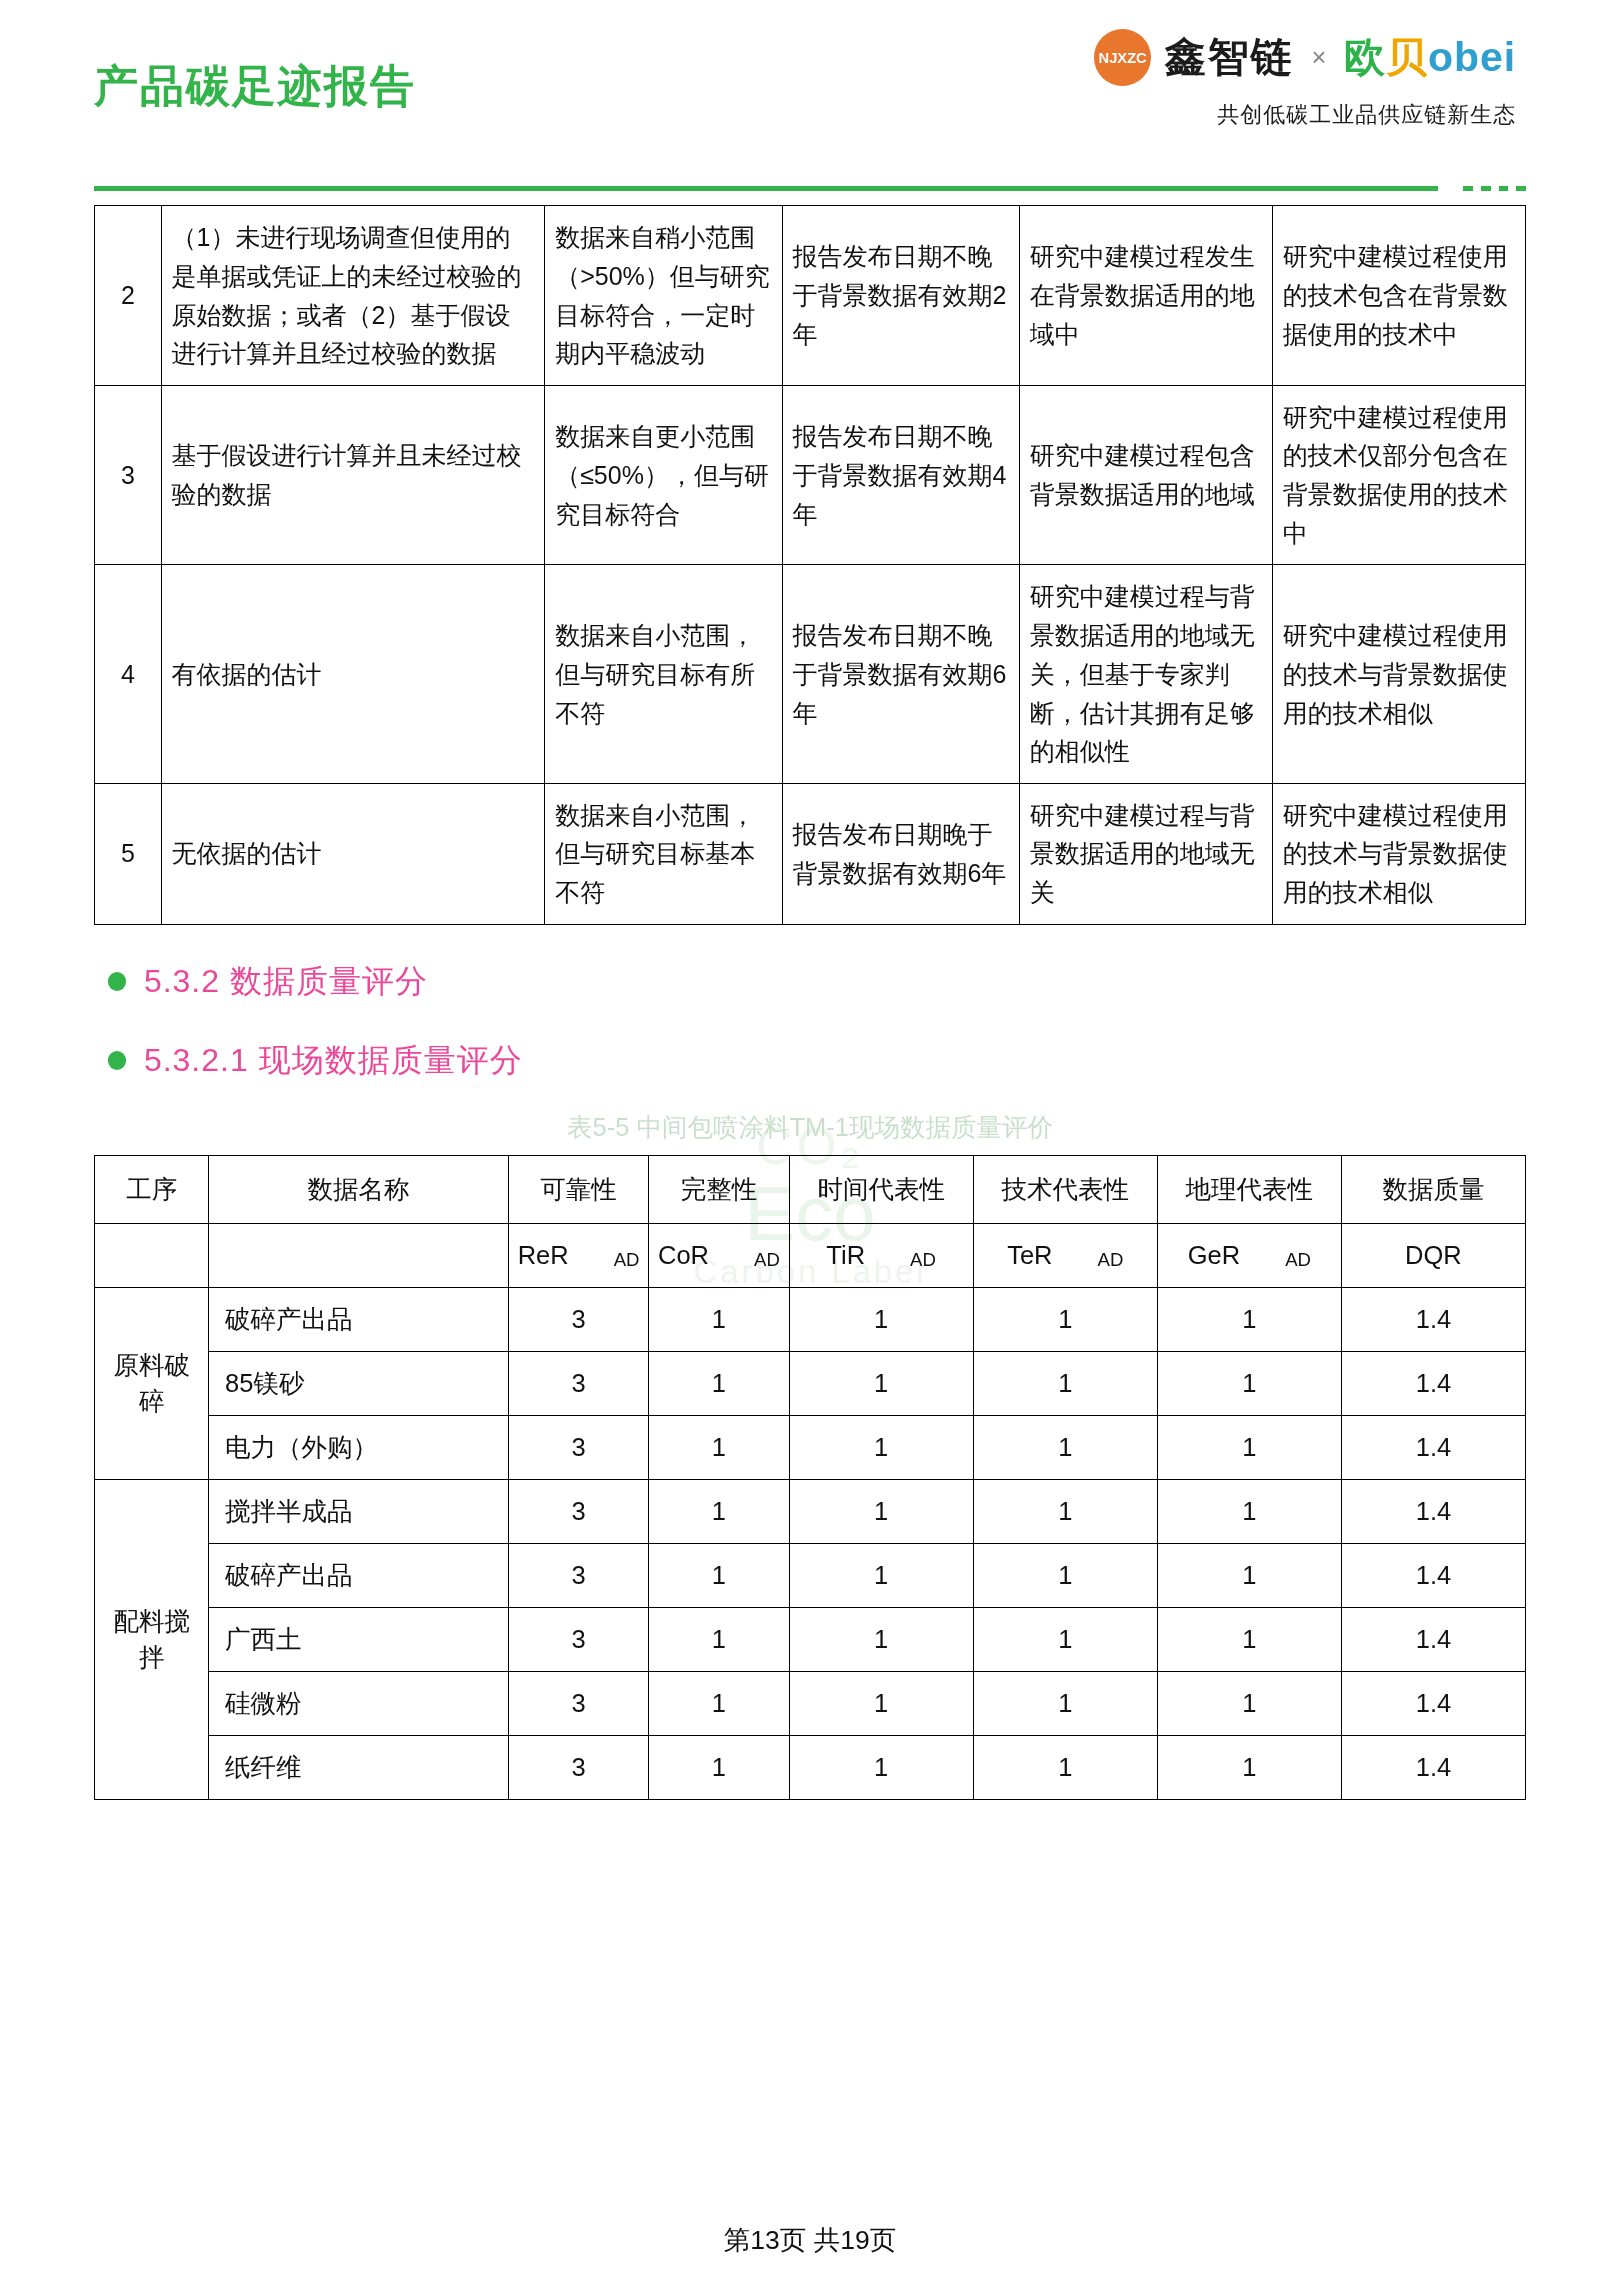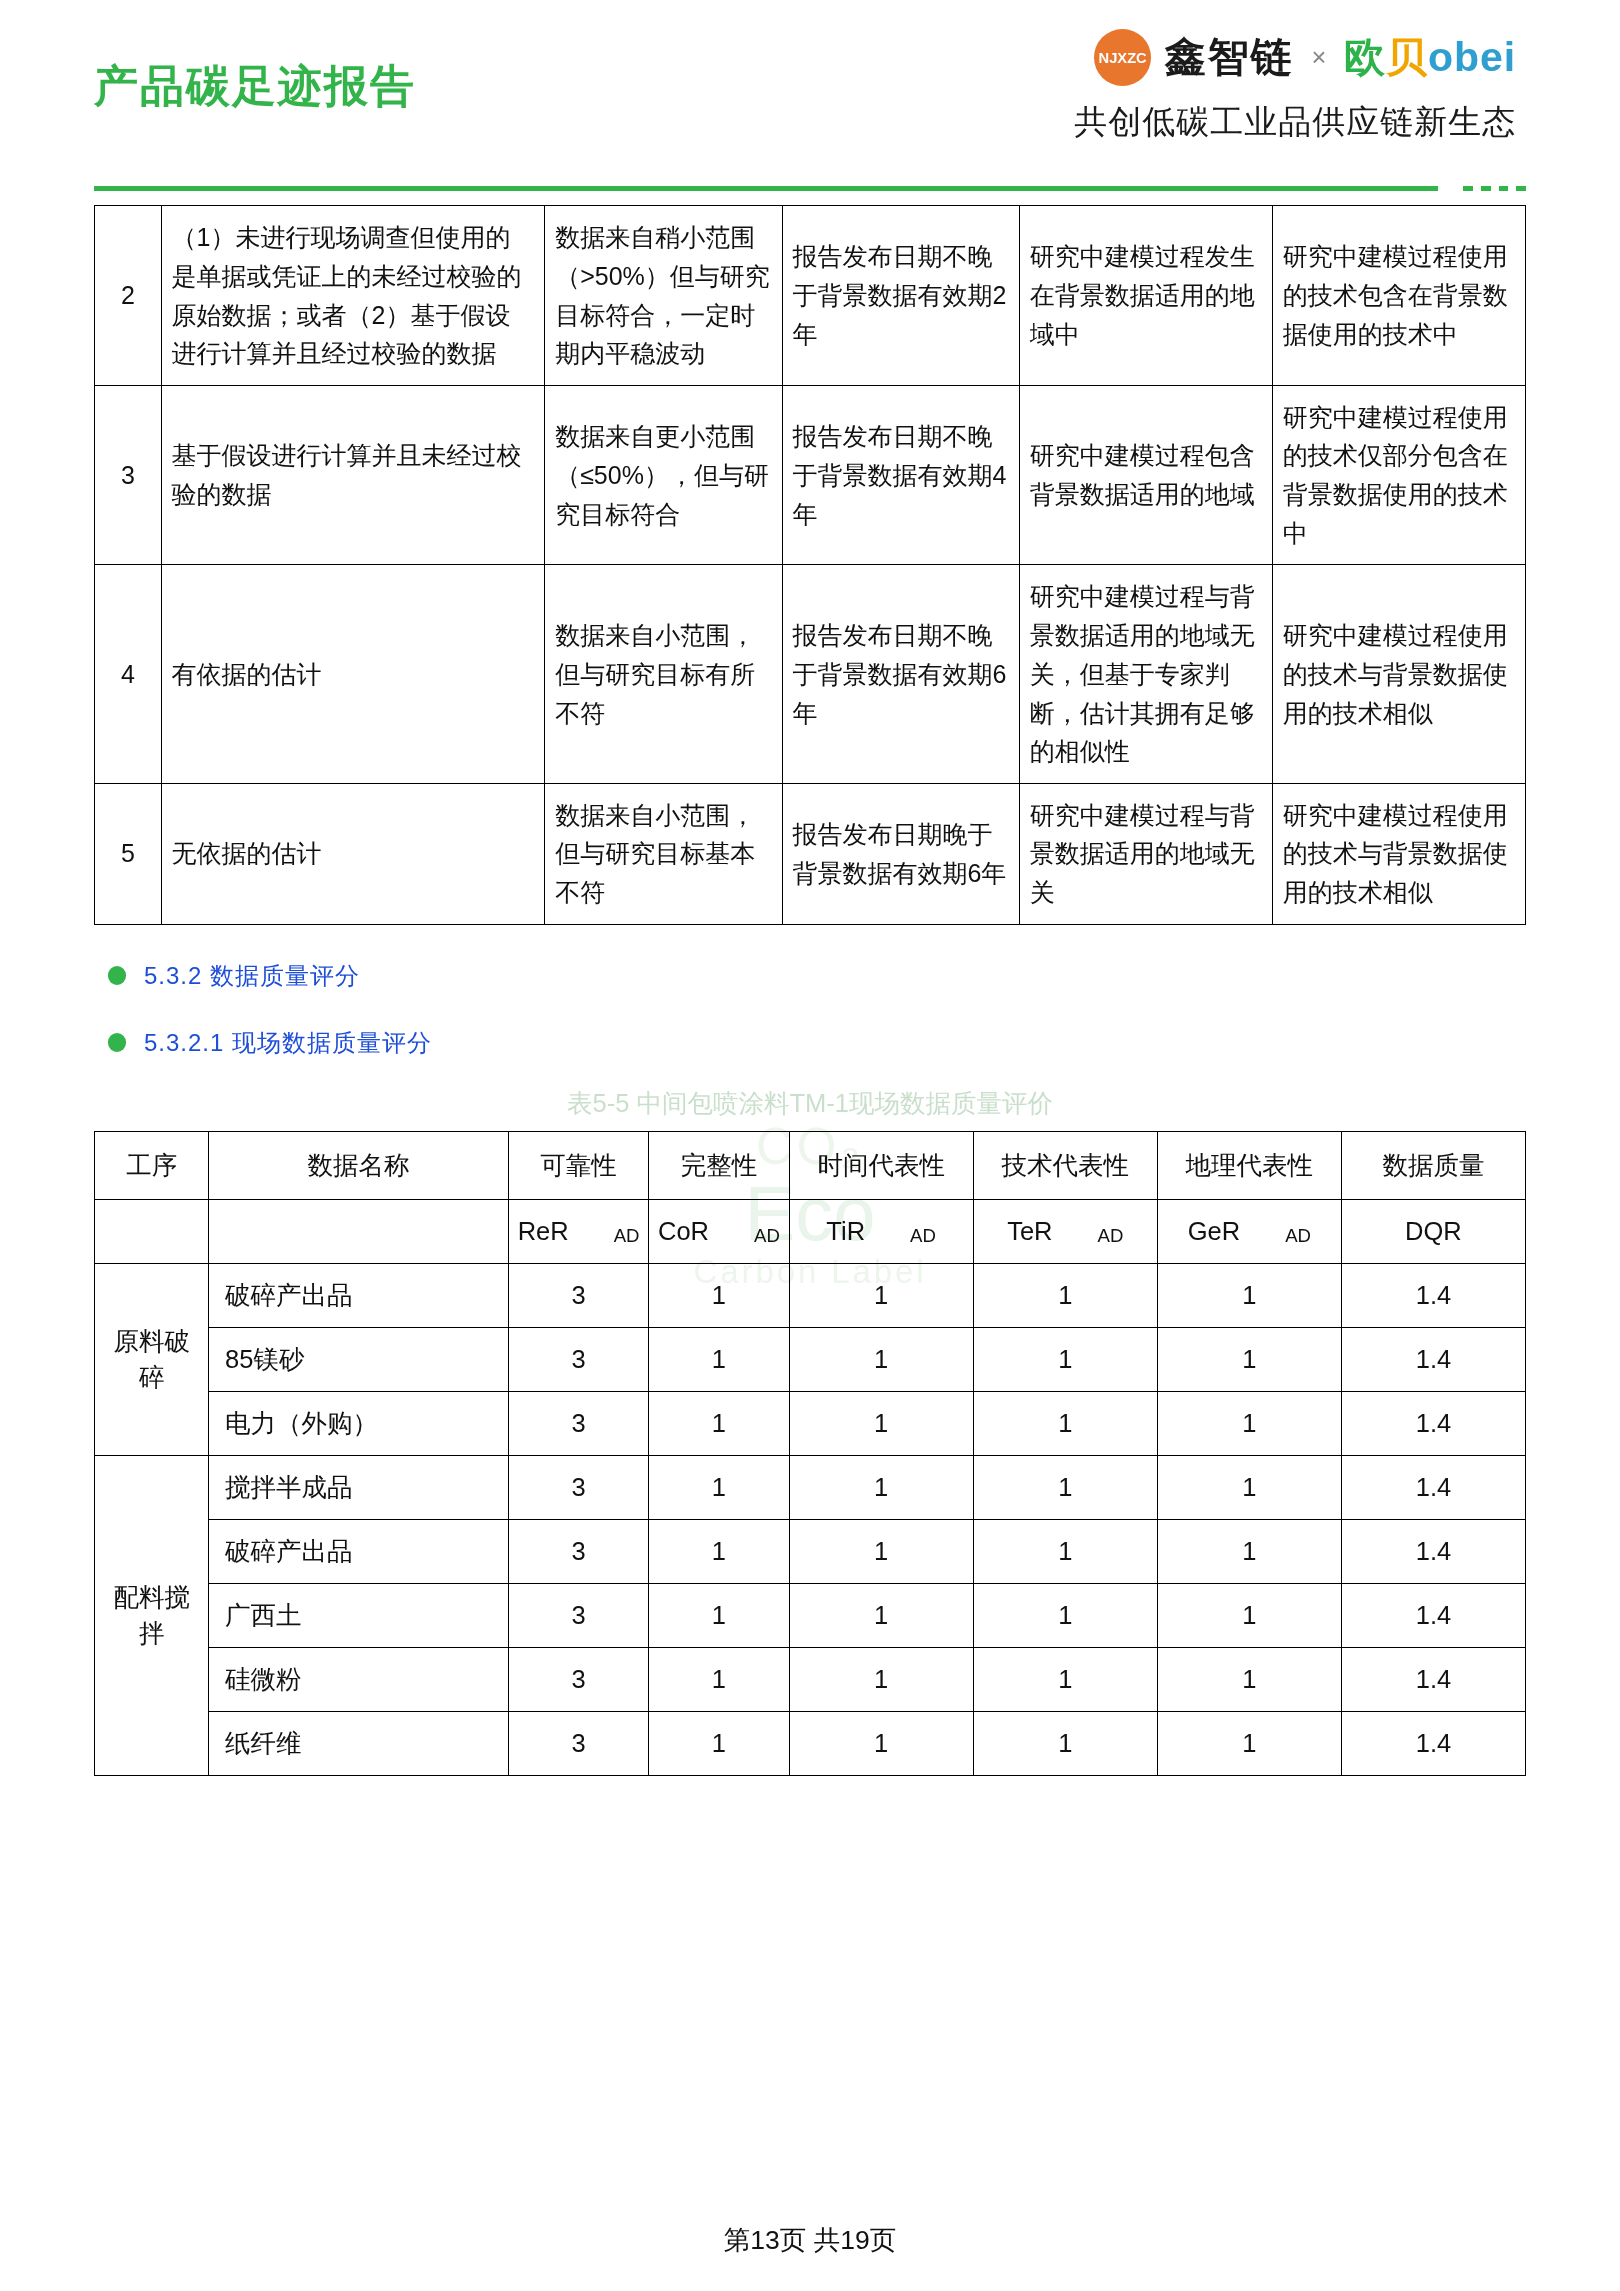--- a/index.html
+++ b/index.html
@@ -77,21 +77,21 @@
   }
   .brand-alt {
     font-size: 41px;
     font-weight: bold;
     letter-spacing: 1px;
   }
   .brand-alt .c1 { color: #2eb34a; }
   .brand-alt .c2 { color: #f0a500; }
   .brand-alt .c3 { color: #2f9fd0; }
   .brand-sub {
-    font-size: 33px;
+    font-size: 22px;
     color: #1b1b1b;
     margin-top: 13.7px;
     letter-spacing: 1px;
     text-align: right;
   }
 
   
   .rule-wrap {
     position: relative;
     height: 25.5px;
@@ -191,22 +191,22 @@
     z-index: 1;
   }
   .bullet-dot {
     width: 18.6px;
     height: 18.6px;
     border-radius: 50%;
     background: #33b44a;
     flex: none;
   }
   .bullet-text {
-    font-size: 24px;
-    color: #1d4ed8;
+    font-size: 32px;
+    color: #ec4899;
     letter-spacing: 1px;
   }
 
   
   .table-caption {
     text-align: center;
     font-size: 25.5px;
     color: #c9dfcb;
     margin: 27.4px 0 9.8px 0;
     position: relative;

